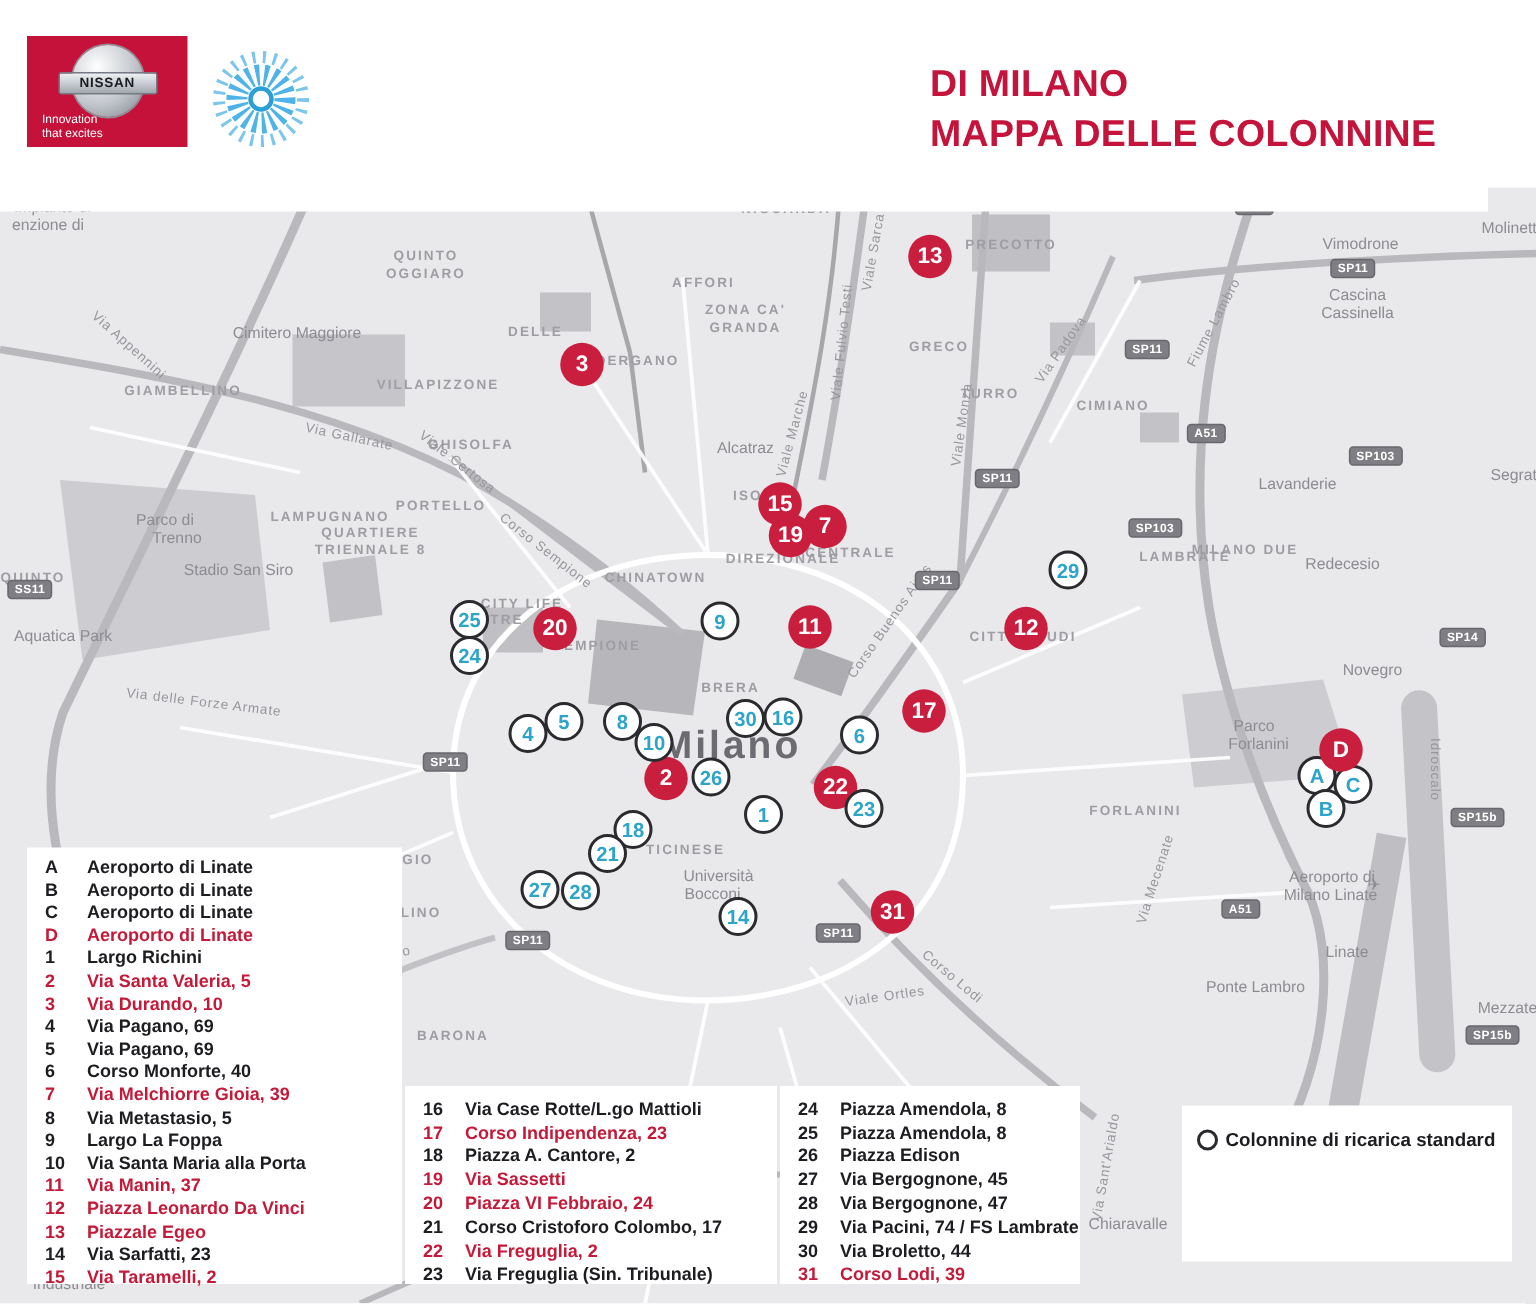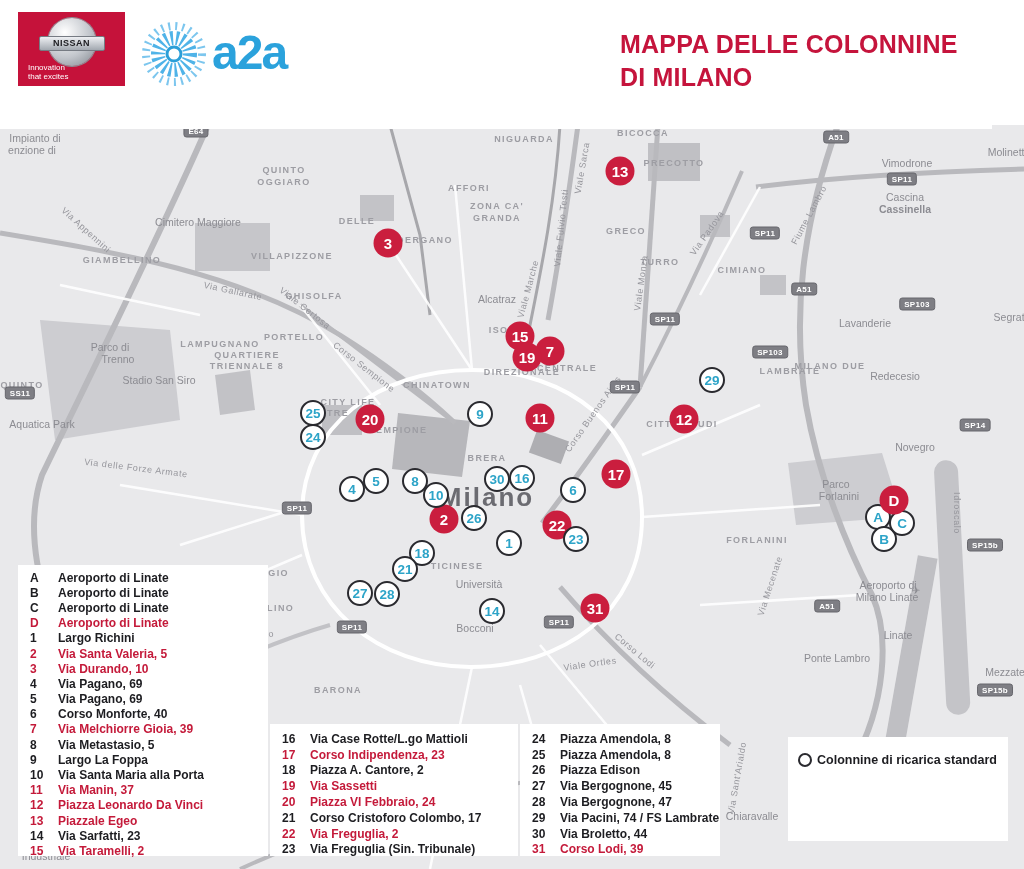--- a/index.html
+++ b/index.html
@@ -2,21 +2,21 @@
 <html><head>
 <meta charset="utf-8">
 <style>
   * { margin:0; padding:0; box-sizing:border-box; }
   html,body { background:#fff; }
   #page {
     position:relative; width:1024px; height:869px; overflow:hidden;
     background:#fff; font-family:"Liberation Sans", sans-serif;
   }
   
-  #header { position:absolute; left:0; top:4px; width:992px; height:125px; background:#fff; z-index:5; }
+  #header { position:absolute; left:0; top:16px; width:992px; height:125px; background:#fff; z-index:5; }
   #nissan-logo { position:absolute; left:18px; top:8px; width:107px; height:74px; background:#c5123a; }
   .nissan-badge { position:absolute; left:50%; top:6px; transform:translateX(-50%); width:48px; height:48px;
     border-radius:50%; background:radial-gradient(circle at 35% 30%, #ffffff, #c2c6cc 55%, #7d828a);
     box-shadow:0 0 0 1px #8b8f96; }
   .nissan-bar { position:absolute; left:50%; top:24px; transform:translateX(-50%); width:66px; height:15px;
     background:linear-gradient(#eef0f3,#a2a8b0); border:1px solid #767b83; border-radius:2px;
     font-size:9px; font-weight:bold; color:#1b1b1f; text-align:center; line-height:13px; letter-spacing:.5px; }
   .nissan-tagline { position:absolute; left:10px; bottom:5px; color:#fff; font-size:8px; line-height:9px; }
   #a2a-logo { position:absolute; left:138px; top:8px; height:80px; display:flex; align-items:center; }
   #a2a-text { font-size:48px; font-weight:bold; color:#2ba2dc; letter-spacing:-2px; margin-left:2px; }
@@ -145,49 +145,49 @@
       <span class="ml ml-d" style="left: 567px; top: 368px;">CENTRALE</span>
       <span class="ml ml-d" style="left: 522px; top: 372px;">DIREZIONALE</span>
       <span class="ml ml-d" style="left: 437px; top: 385px;">CHINATOWN</span>
       <span class="ml ml-d" style="left: 487px; top: 458px;">BRERA</span>
       <span class="ml ml-d" style="left: 348px; top: 402px;">CITY LIFE</span>
       <span class="ml ml-d" style="left: 338px; top: 413px;">TRE</span>
       <span class="ml ml-d" style="left: 398px; top: 430px;">SEMPIONE</span>
       <span class="ml ml-d" style="left: 457px; top: 566px;">TICINESE</span>
       <span class="ml ml-d" style="left: 248px; top: 573px;">LORENTEGGIO</span>
       <span class="ml ml-d" style="left: 255px; top: 608px;">GIAMBELLINO</span>
-      <span class="ml ml-d" style="left: 302px; top: 690px; margin-left: 36px;">BARONA</span>
+      <span class="ml ml-d" style="left: 302px; top: 690px;">BARONA</span>
       <span class="ml ml-d" style="left: 22px; top: 385px;">QUINTO</span>
       <span class="ml ml-p" style="left: 27px; top: 138px;">Impianto di</span>
       <span class="ml ml-p" style="left: 24px; top: 150px;">enzione di</span>
       <span class="ml ml-p" style="left: 190px; top: 222px;">Cimitero Maggiore</span>
       <span class="ml ml-p" style="left: 102px; top: 347px;">Parco di</span>
       <span class="ml ml-p" style="left: 110px; top: 359px;">Trenno</span>
       <span class="ml ml-p" style="left: 151px; top: 380px;">Stadio San Siro</span>
       <span class="ml ml-p" style="left: 34px; top: 424px;">Aquatica Park</span>
       <span class="ml ml-p" style="left: 489px; top: 299px;">Alcatraz</span>
       <span class="ml ml-p" style="left: 899px; top: 163px;">Vimodrone</span>
       <span class="ml ml-p" style="left: 1001px; top: 152px;">Molinetto</span>
       <span class="ml ml-p" style="left: 897px; top: 197px;">Cascina</span>
-      <span class="ml ml-p" style="left: 897px; top: 209px; font-weight: bold;">Cassinella</span>
+      <span class="ml ml-p" style="left: 897px; top: 209px;">Cassinella</span>
       <span class="ml ml-p" style="left: 857px; top: 323px;">Lavanderie</span>
       <span class="ml ml-p" style="left: 1004px; top: 317px;">Segrate</span>
       <span class="ml ml-p" style="left: 887px; top: 376px;">Redecesio</span>
       <span class="ml ml-p" style="left: 907px; top: 447px;">Novegro</span>
       <span class="ml ml-p" style="left: 828px; top: 484px;">Parco</span>
       <span class="ml ml-p" style="left: 831px; top: 496px;">Forlanini</span>
       <span class="ml ml-p" style="left: 880px; top: 585px;">Aeroporto di</span>
       <span class="ml ml-p" style="left: 879px; top: 597px;">Milano Linate</span>
       <span class="ml ml-p" style="left: 908px; top: 590px;">✈</span>
       <span class="ml ml-p" style="left: 890px; top: 635px;">Linate</span>
       <span class="ml ml-p" style="left: 997px; top: 672px;">Mezzate</span>
       <span class="ml ml-p" style="left: 829px; top: 658px;">Ponte Lambro</span>
       <span class="ml ml-p" style="left: 744px; top: 816px;">Chiaravalle</span>
       <span class="ml ml-p" style="left: 471px; top: 584px;">Università</span>
-      <span class="ml ml-p" style="left: 467px; top: 596px; margin-top: 32px;">Bocconi</span>
+      <span class="ml ml-p" style="left: 467px; top: 596px;">Bocconi</span>
       <span class="ml ml-p" style="left: 38px; top: 856px;">Industriale</span>
       <span class="ml ml-c" style="left: 487px; top: 497px;">Milano</span>
       <span class="ml ml-r" style="left: 233px; top: 291px; transform: translate(-50%, -50%) rotate(12deg);">Via Gallarate</span>
       <span class="ml ml-r" style="left: 305px; top: 308px; transform: translate(-50%, -50%) rotate(38deg);">Viale Certosa</span>
       <span class="ml ml-r" style="left: 86px; top: 230px; transform: translate(-50%, -50%) rotate(42deg);">Via Appennini</span>
       <span class="ml ml-r" style="left: 364px; top: 367px; transform: translate(-50%, -50%) rotate(38deg);">Corso Sempione</span>
       <span class="ml ml-r" style="left: 528px; top: 289px; transform: translate(-50%, -50%) rotate(-75deg);">Viale Marche</span>
       <span class="ml ml-r" style="left: 561px; top: 228px; transform: translate(-50%, -50%) rotate(-84deg);">Viale Fulvio Testi</span>
       <span class="ml ml-r" style="left: 582px; top: 168px; transform: translate(-50%, -50%) rotate(-80deg);">Viale Sarca</span>
       <span class="ml ml-r" style="left: 641px; top: 283px; transform: translate(-50%, -50%) rotate(-82deg);">Viale Monza</span>
@@ -267,25 +267,24 @@
         <div>Innovation</div>
         <div>that excites</div>
       </div>
     </div>
     <div id="a2a-logo">
       <svg width="72" height="80">
         <circle cx="36" cy="42" r="16" fill="none" stroke="#4FB3E8" stroke-width="14" stroke-dasharray="2.5 3"></circle>
         <circle cx="36" cy="42" r="28" fill="none" stroke="#7CC6EE" stroke-width="8" stroke-dasharray="2 5"></circle>
         <circle cx="36" cy="42" r="7" fill="#ffffff" stroke="#2b9fd8" stroke-width="3"></circle>
       </svg>
-      <span id="a2a-text">a2a</span>
     </div>
     <div id="title">
+      <div>DI MILANO</div>
       <div>MAPPA DELLE COLONNINE</div>
-      <div>DI MILANO</div>
     </div>
   </div>
 
   <div id="legend-col1" class="lbox">
       <div class="lrow">
         <span class="lkey">A</span>
         <span class="llabel">Aeroporto di Linate</span>
       </div>
       <div class="lrow">
         <span class="lkey">B</span>

